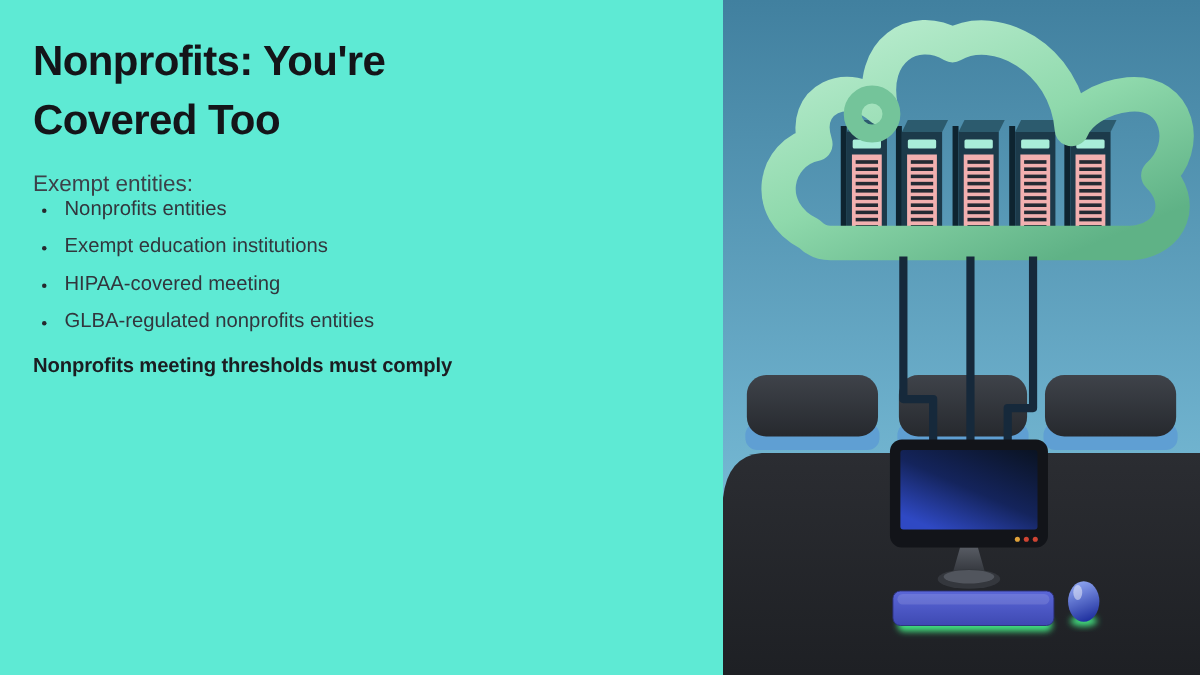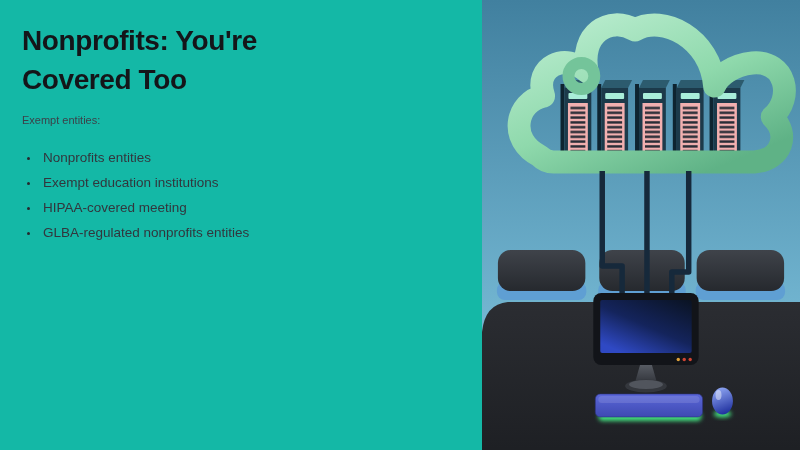--- a/index.html
+++ b/index.html
@@ -1,40 +1,40 @@
 <!DOCTYPE html>
 <html><head>
 <meta charset="utf-8">
 <style>
   html,body{margin:0;padding:0;}
   body{
     width:800px;height:450px;overflow:hidden;background:#ffffff;
     font-family:"Liberation Sans","DejaVu Sans",sans-serif;
     -webkit-font-smoothing:antialiased;
   }
-  .slide{position:relative;width:800px;height:450px;background:#14b8a6;}
+  .slide{position:relative;width:800px;height:450px;background:#5eead4;}
 
   
   .text-panel{
     position:absolute;left:22px;top:22px;width:430px;
     color:#17181b;
   }
   .title{
     margin:0 0 15px 0;
     font-size:28px;line-height:1.38;font-weight:700;
     letter-spacing:-0.4px;color:#141519;
     width:340px;
   }
   .subtitle{
     font-size:13.5px;font-weight:700;color:#1b1d21;
     margin:0 0 13px 0;letter-spacing:-0.1px;
   }
   .exempt-label{
-    font-size:11px;font-weight:400;color:#3c4149;
-    margin:0 0 24px 0;
+    font-size:15px;font-weight:400;color:#3c4149;
+    margin:0 0 0 0;
   }
   ul.bullet-list{
     margin:0 0 15px 0;padding:0 0 0 18px;list-style:disc;
   }
   ul.bullet-list li{
     font-size:13.5px;color:#32363d;margin:0 0 10px 0;padding-left:3px;
   }
   ul.bullet-list li::marker{font-size:10px;color:#26292e;}
   .note{
     font-size:13.5px;font-weight:700;color:#1b1d21;margin:4px 0 0 0;
@@ -54,20 +54,21 @@
 
   <div class="text-panel">
     <h1 class="title">Nonprofits: You're Covered Too</h1>
     <p class="exempt-label">Exempt entities:</p>
     <ul class="bullet-list">
         <li>Nonprofits entities</li>
         <li>Exempt education institutions</li>
         <li>HIPAA-covered meeting</li>
         <li>GLBA-regulated nonprofits entities</li>
       </ul>
+    <p class="note">Nonprofits meeting thresholds must comply</p>
   </div>
 
   <div class="illustration-panel">
     <svg viewBox="0 0 320 450" preserveAspectRatio="none">
       <defs>
         <linearGradient id="skyGrad" x1="0" y1="0" x2="0" y2="1">
           <stop offset="0" stop-color="#41809f"></stop>
           <stop offset="1" stop-color="#87cce6"></stop>
         </linearGradient>
         <linearGradient id="cloudGrad" x1="0" y1="0" x2="0.8" y2="1">

